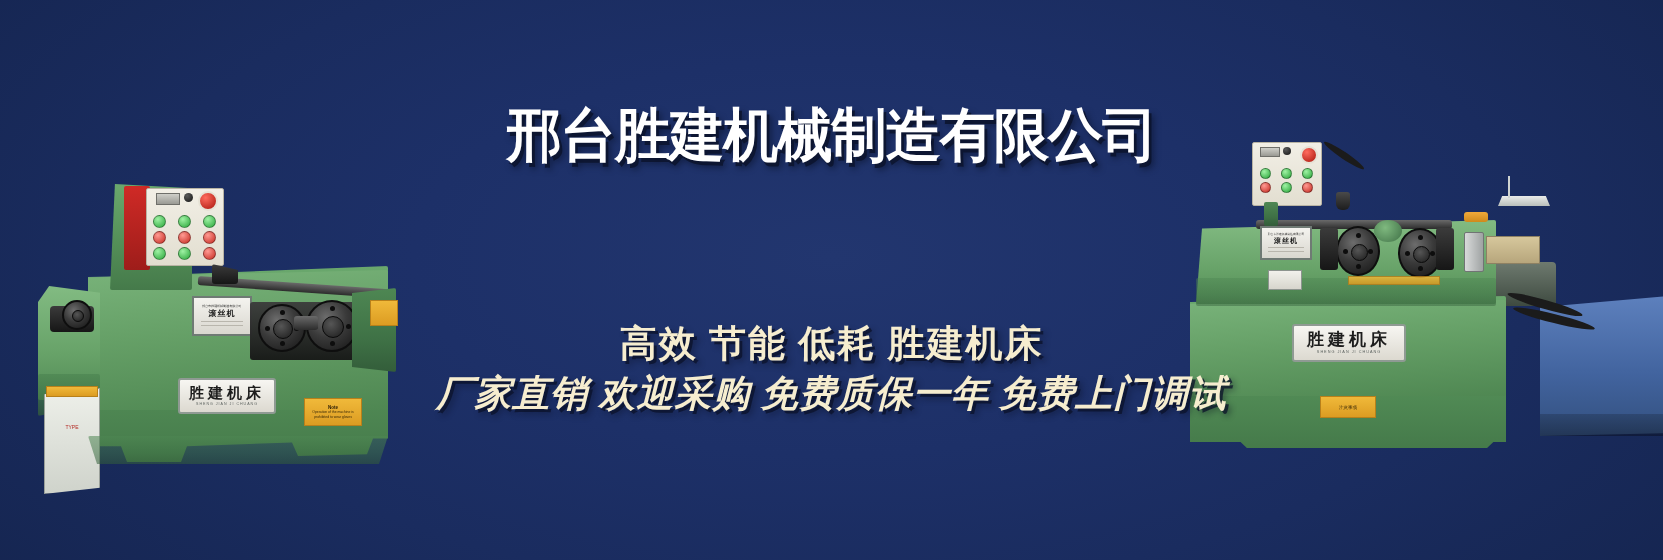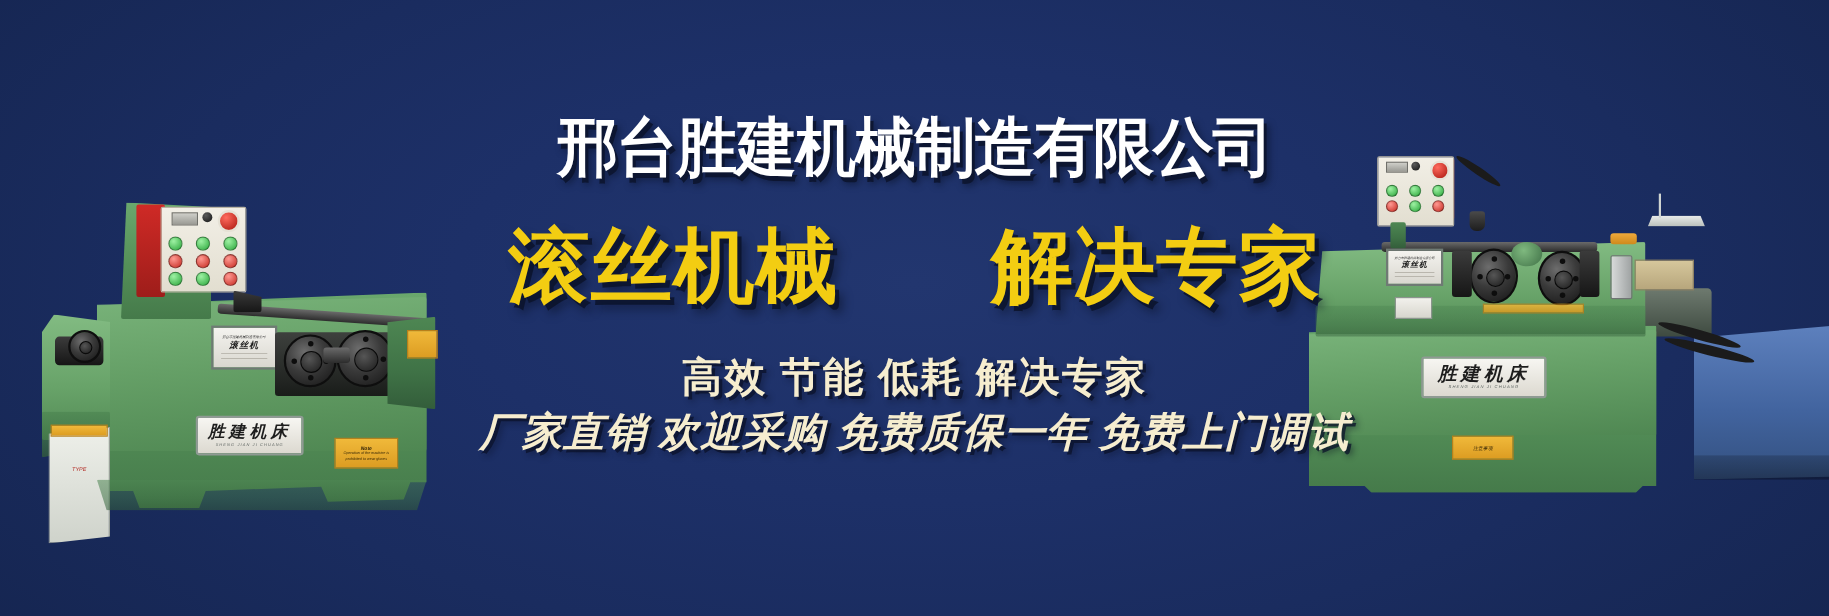--- a/index.html
+++ b/index.html
@@ -50,21 +50,21 @@
     white-space:nowrap;
     font-family:"Liberation Serif","DejaVu Serif",serif;
     text-shadow:
       3px 3px 0 rgba(11,18,42,.75),
       5px 5px 6px rgba(8,13,32,.45);
   }
   #sub-1{top:322px;font-size:37px;line-height:44px;letter-spacing:2px;}
   #sub-2{top:372px;font-size:37px;line-height:44px;letter-spacing:1px;font-style:italic;}
 
   
-  .machine{position:absolute;z-index:3;font-style:italic;}
+  .machine{position:absolute;z-index:3;}
   .gbody{position:absolute;border-radius:2px;}
   .gdark{background:linear-gradient(180deg,#4e8753 0%,#3f7246 60%,#335d3a 100%);}
   .gmid {background:linear-gradient(180deg,#6aa86d 0%,#548f58 55%,#457a4a 100%);}
   .glight{background:linear-gradient(180deg,#82bb82 0%,#67a268 60%,#528a55 100%);}
   .gface{background:linear-gradient(175deg,#7ab47b 0%,#66a067 45%,#4f8752 100%);}
   .blackpart{background:linear-gradient(180deg,#3b3b3b,#161616);border-radius:3px;}
   .panel-box{background:linear-gradient(180deg,#f2efe6 0%,#e2ded0 100%);border:1px solid #b9b4a4;}
   .redpanel{background:linear-gradient(180deg,#cf2a26,#9e1d1a);}
   .plate{
     background:linear-gradient(180deg,#f7f6f2,#dcd9d0);
@@ -299,23 +299,18 @@
     <div class="ylabel" style="position:absolute;left:152px;top:278px;width:54px;height:20px;
                 display:flex;align-items:center;justify-content:center;">
       <span style="font-size:4.5px;color:#3a2a08;">注意事项</span>
     </div>
   </div>
 
   <div id="text-col">
 
     <div id="company-name">邢台胜建机械制造有限公司</div>
 
-    <div id="headline">
-      <span>滚丝机械</span>
-      <span class="gap"></span>
-      <span>解决专家</span>
-    </div>
-
-    <div class="sub" id="sub-1">高效  节能  低耗  解决专家</div>
+
+    <div class="sub" id="sub-1">高效  节能  低耗  胜建机床</div>
     <div class="sub" id="sub-2">厂家直销  欢迎采购  免费质保一年  免费上门调试</div>
 
   </div>
 </div>
 
 </body></html>

